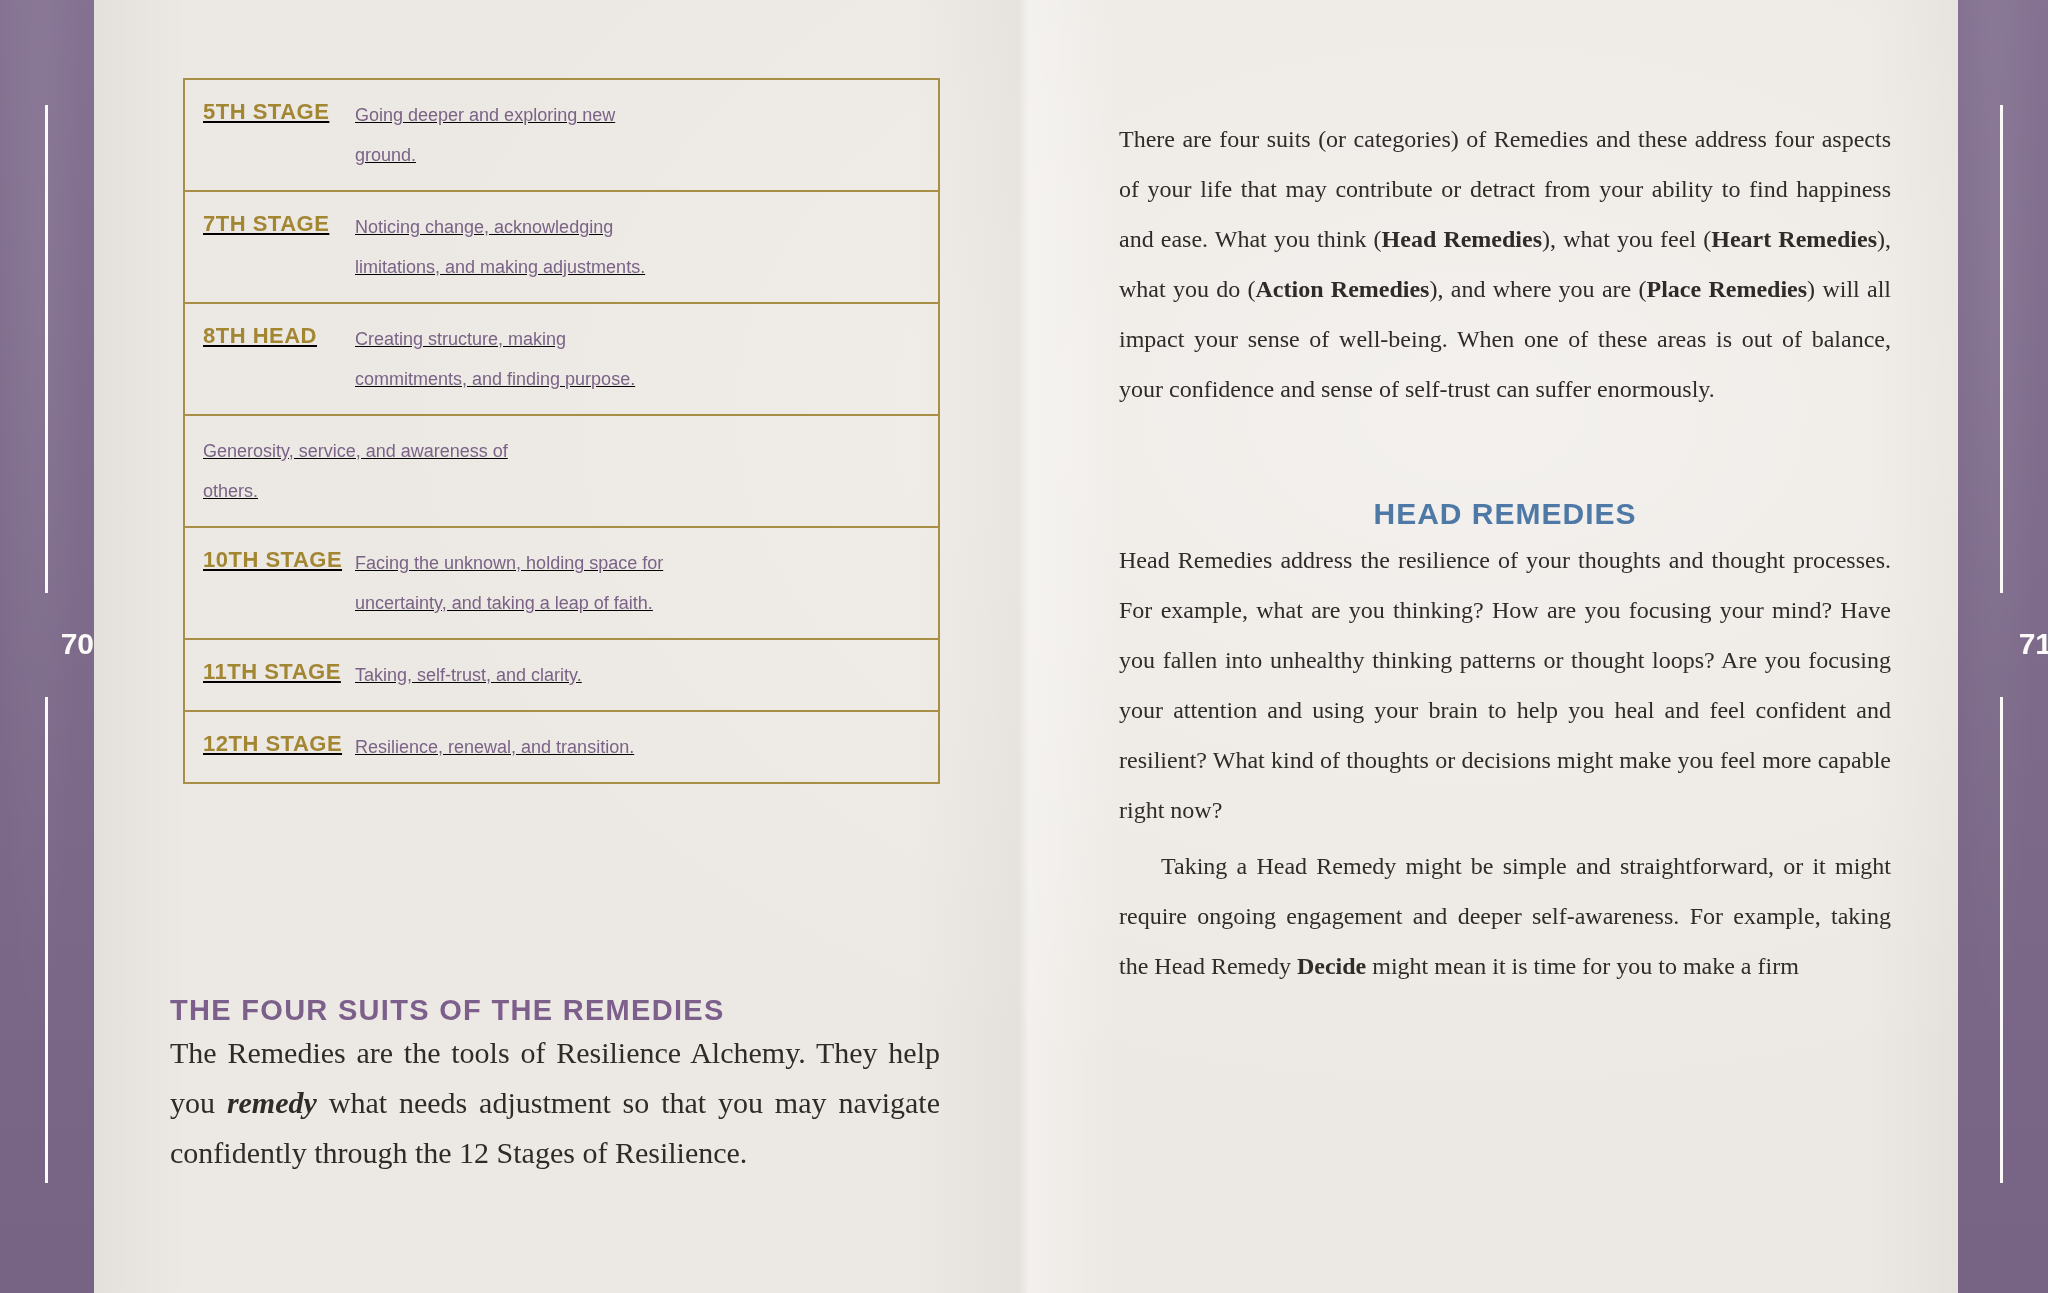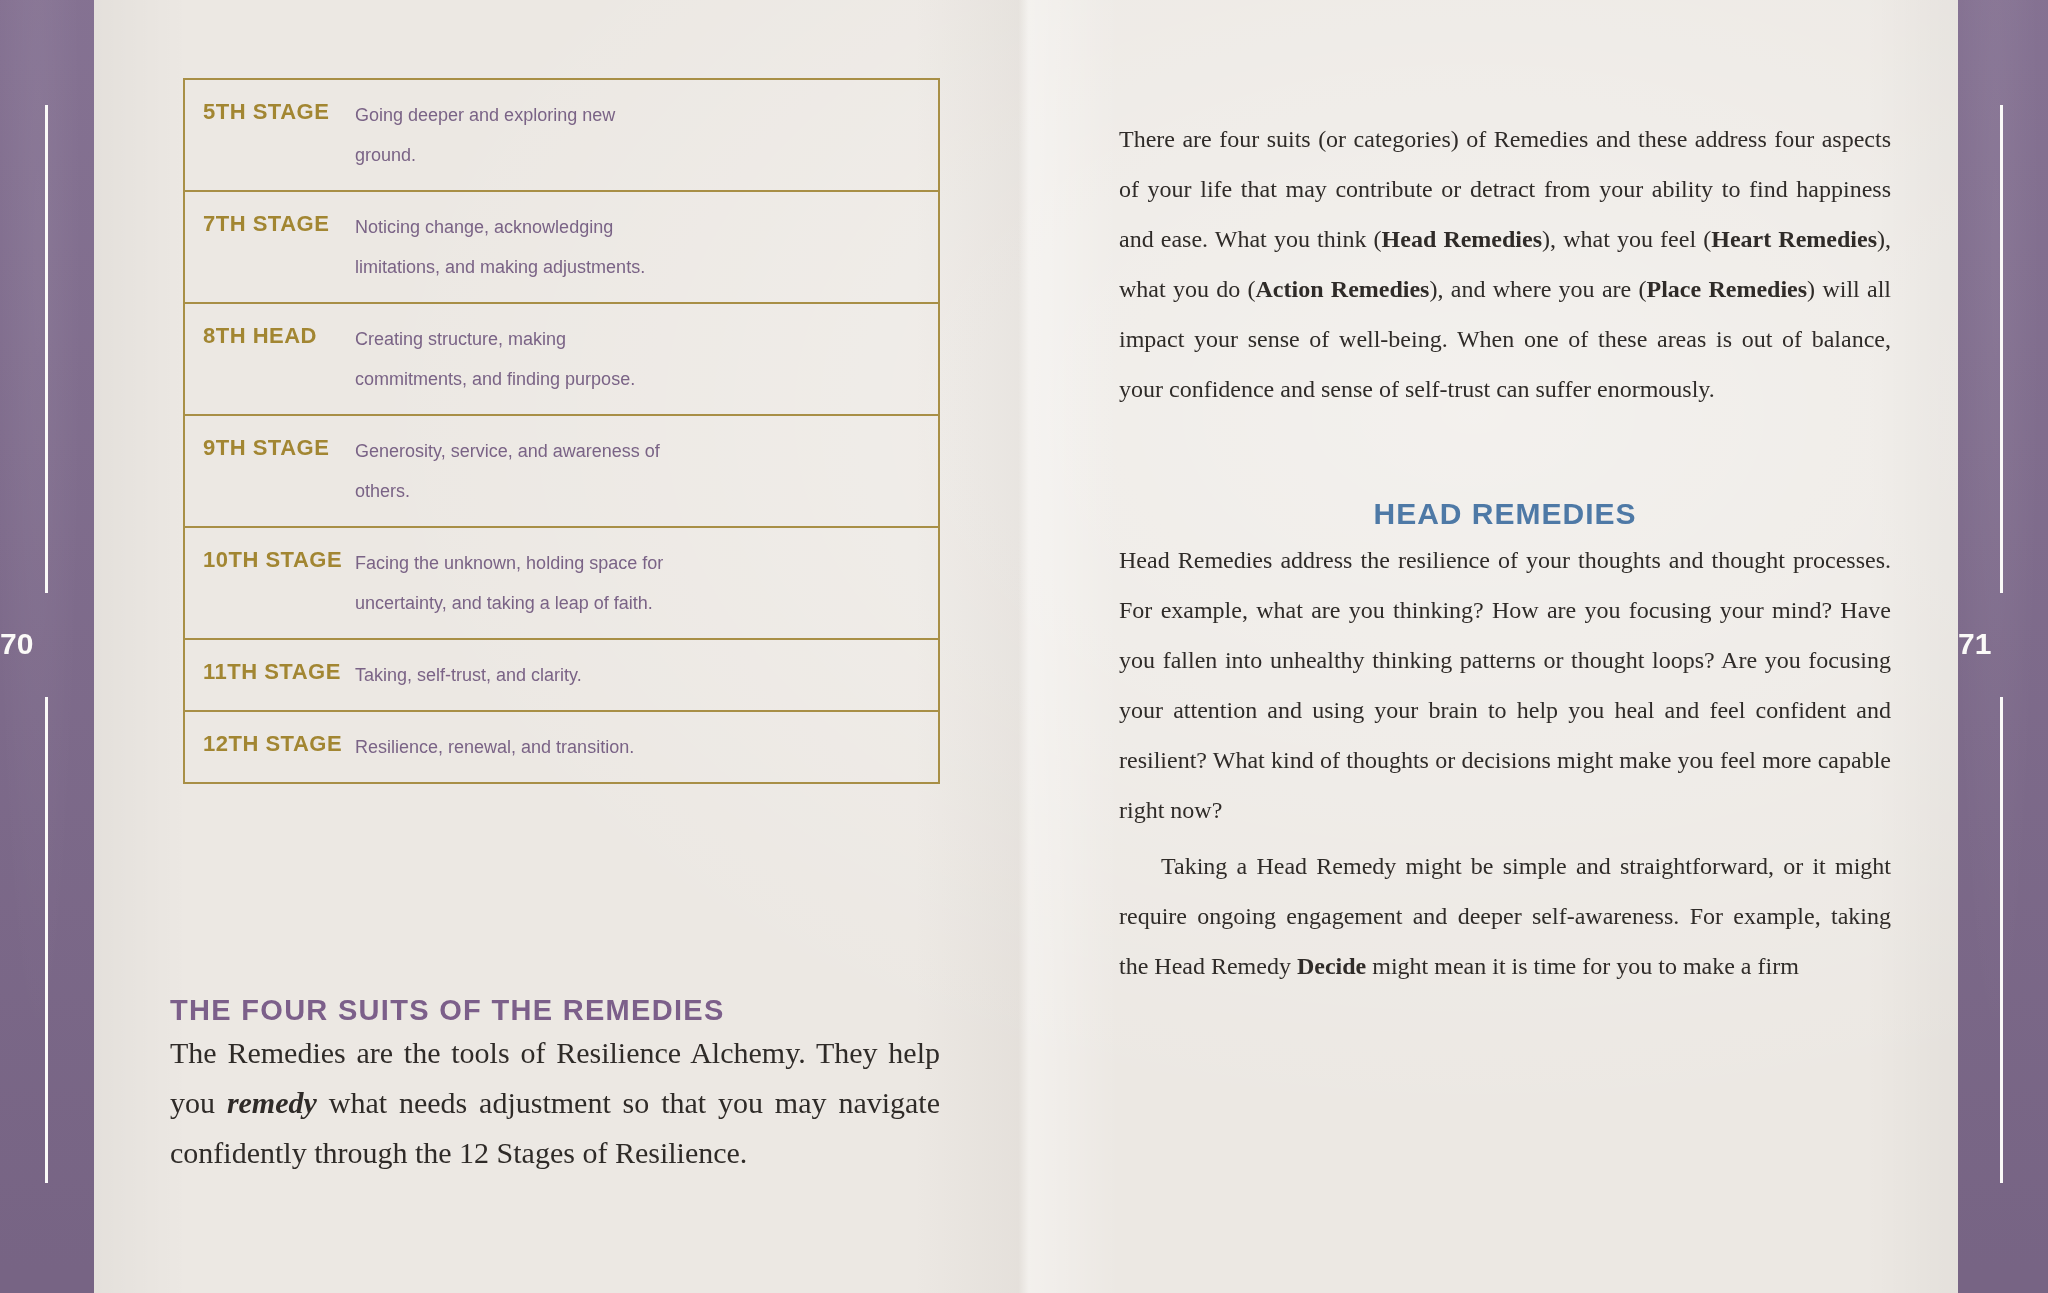--- a/index.html
+++ b/index.html
@@ -41,31 +41,31 @@
   }
   .spine.left{left:0;width:94px;}
   .spine.right{left:1958px;width:94px;}
   .rule{position:absolute;width:3px;background:var(--rule_white);}
   .spine.left .rule{left:45px;}
   .spine.right .rule{left:42px;}
   .rule.top{top:105px;height:488px;}
   .rule.bottom{top:697px;height:486px;}
   .page-num{
     position:absolute;top:622px;left:0;width:100%;height:44px;line-height:44px;
-    text-align:left;color:var(--rule_white);
+    text-align:right;color:var(--rule_white);
     font-family:"Liberation Sans", sans-serif;font-weight:bold;font-size:30px;
   }
   
   .stages-table{
     position:absolute;left:183px;top:78px;width:757px;
     border:2px solid var(--table_border_gold);
     box-sizing:border-box;
     font-family:"Liberation Sans", sans-serif;
   }
-  .stage-row{display:flex;padding:15px 34px 15px 18px;}
+  .stage-row{display:flex;padding:15px 34px 15px 18px;text-decoration:underline;}
   .stage-row + .stage-row{border-top:2px solid var(--table_border_gold);}
   .stage-label{
     flex:0 0 152px;width:152px;padding-top:4px;
     font-weight:bold;font-size:22px;letter-spacing:0.5px;
     color:var(--stage_label_gold);
   }
   .stage-desc{
     flex:1;font-size:18px;line-height:40px;
     color:var(--stage_description_purple);
     white-space:pre-line;
@@ -120,21 +120,20 @@
 limitations, and making adjustments.</div>
       </div>
 
       <div class="stage-row">
         <div class="stage-label">8TH HEAD</div>
         <div class="stage-desc">Creating structure, making
 commitments, and finding purpose.</div>
       </div>
 
       <div class="stage-row">
-        <div class="stage-label">9TH STAGE</div>
         <div class="stage-desc">Generosity, service, and awareness of
 others.</div>
       </div>
 
       <div class="stage-row">
         <div class="stage-label">10TH STAGE</div>
         <div class="stage-desc">Facing the unknown, holding space for
 uncertainty, and taking a leap of faith.</div>
       </div>
 

